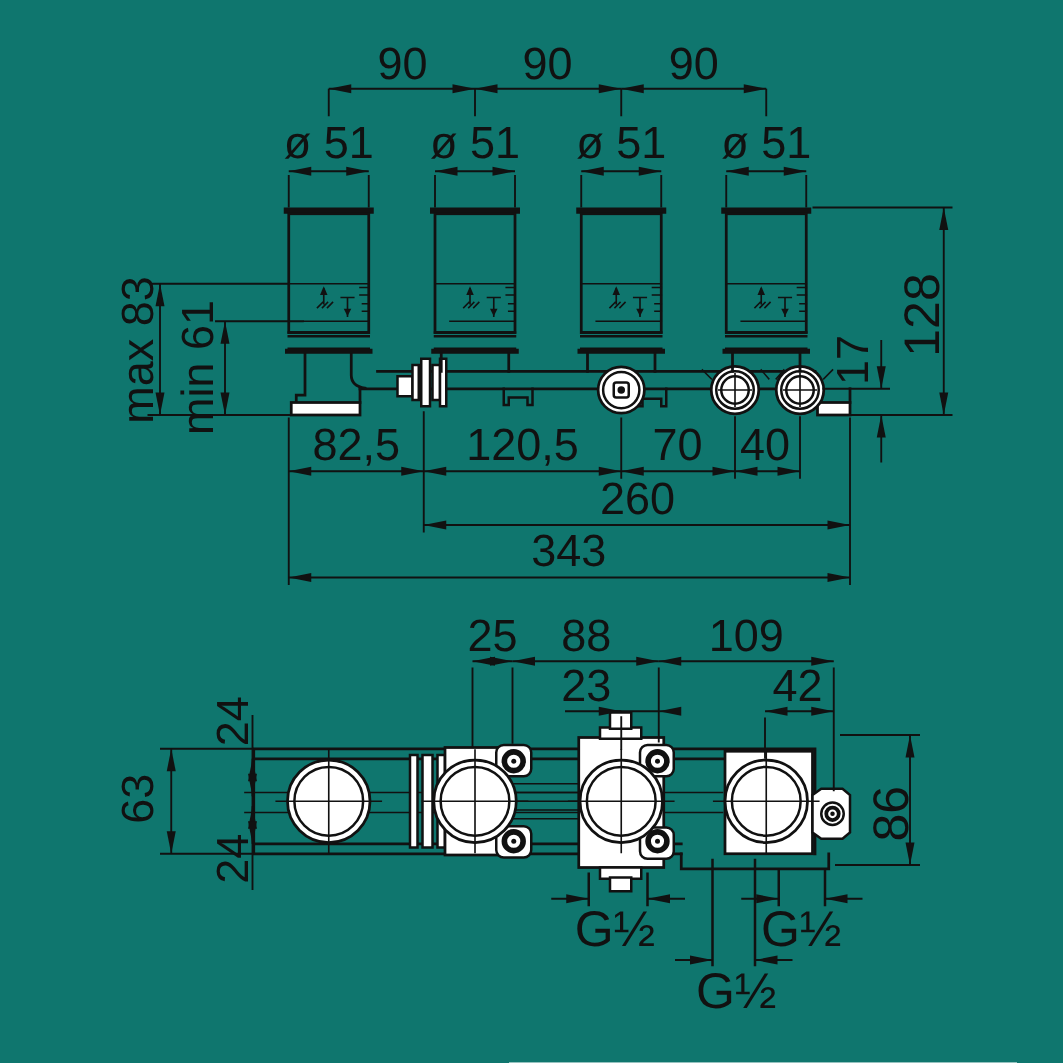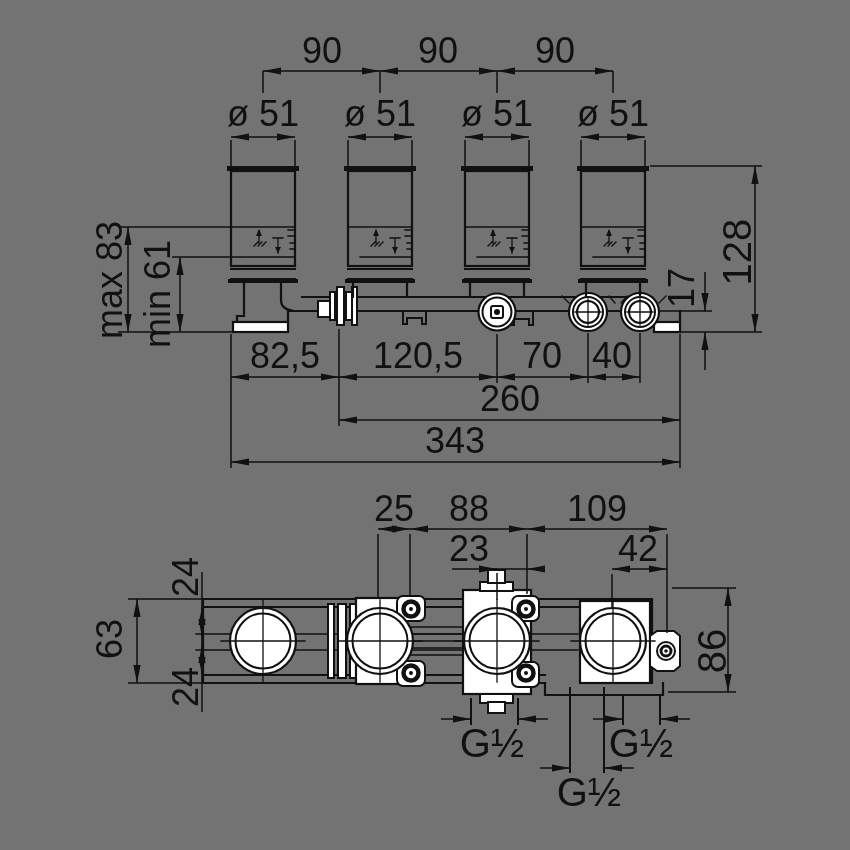--- a/index.html
+++ b/index.html
@@ -1,16 +1,16 @@
 <!DOCTYPE html>
 <html><head>
 <meta charset="utf-8">
 <style>
   html,body{margin:0;padding:0;background:#ffffff;}
-  .stage{width:850px;height:850px;position:relative;background:#737373;overflow:hidden;}
+  .stage{width:850px;height:850px;position:relative;background:#0f766e;overflow:hidden;}
   svg{display:block;}
   .ol{fill:none;stroke:#111;stroke-width:2.2;stroke-linecap:square;}
   .ol2{fill:none;stroke:#111;stroke-width:2;stroke-linecap:square;}
   .thin{fill:none;stroke:#111;stroke-width:1.3;stroke-linecap:square;}
   .wfill{fill:#fff;stroke:#111;stroke-width:2.2;}
   .wfill2{fill:#fff;stroke:#111;stroke-width:2;}
   .bfill{fill:#111;stroke:none;}
   .dim{fill:none;stroke:#111;stroke-width:1.5;}
   .dt{font-family:"Liberation Sans",sans-serif;font-size:36px;fill:#111;text-anchor:middle;}
   .dt40{font-family:"Liberation Sans",sans-serif;font-size:40px;fill:#111;text-anchor:middle;}

